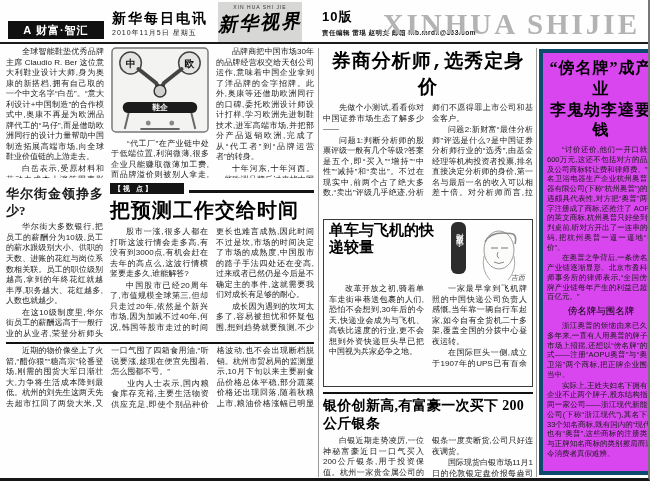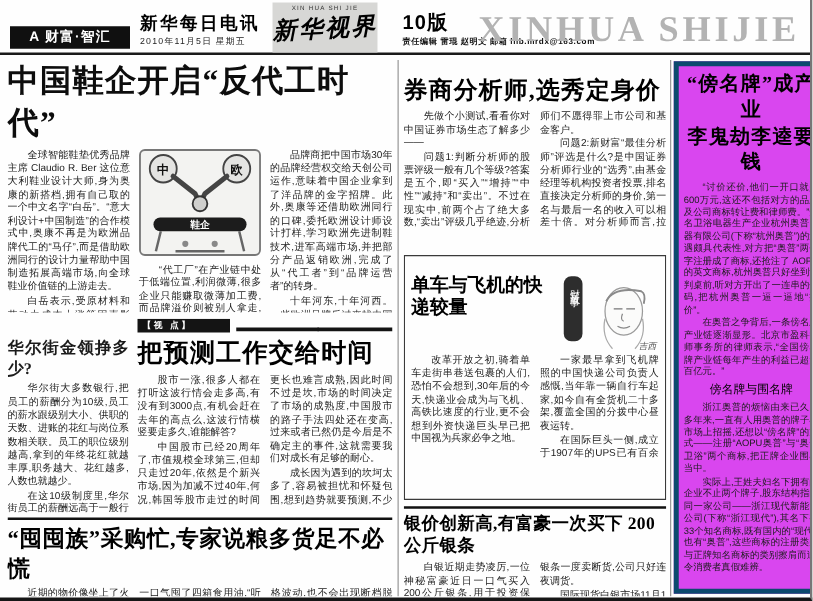--- a/index.html
+++ b/index.html
@@ -7,53 +7,53 @@
         border-right:2px solid #777;border-bottom:3px solid #161616;box-sizing:border-box;}
   
   .hdr{position:absolute;left:0;top:0;width:100%;height:44px;border-bottom:2px solid #1a1a1a;box-sizing:border-box;}
   .section-box{position:absolute;left:8px;top:21px;width:96px;height:18px;background:#101010;color:#fff;
                font-weight:bold;font-size:11px;text-align:center;line-height:18px;letter-spacing:1px;}
   .paper-name{position:absolute;left:112px;top:10px;font-size:14px;font-weight:900;letter-spacing:2px;font-family:"Liberation Serif",serif;}
   .paper-date{position:absolute;left:112px;top:28px;font-size:7px;color:#222;letter-spacing:1px;}
   .logo{position:absolute;left:218px;top:2px;width:84px;height:40px;background:#d7d7d5;text-align:center;overflow:hidden;}
   .logo .caps{font-size:5px;letter-spacing:1px;color:#333;display:block;margin-top:2px;}
   .logo .cn{font-family:"Liberation Serif",serif;font-weight:900;font-style:italic;font-size:19px;letter-spacing:2px;display:block;transform:rotate(-3deg);}
-  .page-no{position:absolute;left:322px;top:8px;font-size:16px;font-weight:900;letter-spacing:1px;}
+  .page-no{position:absolute;left:322px;top:8px;font-size:13px;font-weight:900;letter-spacing:1px;}
   .editors{position:absolute;left:322px;top:29px;font-size:6.5px;color:#111;font-weight:bold;letter-spacing:.5px;}
   .masthead-en{position:absolute;right:8px;top:8px;font-family:"Liberation Serif",serif;font-weight:bold;
                font-size:29px;color:#b3b3b3;letter-spacing:3px;text-align:right;}
   
   .vdiv{position:absolute;top:48px;height:429px;width:1px;background:#9a9a9a;}
   .grp-left{position:absolute;left:6px;top:47px;width:308px;height:430px;overflow:hidden;}
   .grp-mid{position:absolute;left:323px;top:47px;width:210px;height:430px;overflow:hidden;}
   .grp-right{position:absolute;left:539px;top:49px;width:124px;height:426px;box-sizing:border-box;
              border:4px solid #0c4a6e;padding:3px 4px;overflow:hidden;background:#d946ef;}
   
   .body-txt{font-size:8px;line-height:1.32;text-align:justify;color:#1b1b1b;}
   .body-txt p{margin:0 0 1px;text-indent:2em;}
   
   .main-hl{font-family:"Liberation Serif",serif;font-size:25px;font-weight:900;letter-spacing:1px;margin:1px 0 5px;color:#0d0d0d;}
   .main-cols{display:flex;gap:7px;height:131px;overflow:hidden;}
   .main-cols .col{flex:1;}
   .illu{width:100%;height:86px;margin-bottom:2px;}
   .row2{display:flex;gap:7px;height:155px;overflow:hidden;margin-top:5px;}
   .ws{width:97px;flex:none;}
-  .ws-hl{font-family:"Liberation Serif",serif;font-size:13px;font-weight:900;margin:14px 0 3px;}
+  .ws-hl{font-family:"Liberation Serif",serif;font-size:13px;font-weight:900;margin:2px 0 3px;}
   .fc{flex:1;min-width:0;}
   .fc-tag{height:11px;background:#141414;color:#fff;font-size:7px;line-height:11px;padding-left:4px;
           letter-spacing:2px;font-weight:bold;width:70px;box-shadow:75px 3px 0 -4px #141414,140px 3px 0 -4px #141414;}
   .fc-hl{font-family:"Liberation Serif",serif;font-size:20px;font-weight:900;letter-spacing:1px;margin:3px 0 3px;}
   .fc-body{columns:2;column-gap:8px;height:108px;overflow:hidden;}
   .hoard{border-top:2px solid #111;margin-top:4px;padding-top:2px;}
   .hoard-hl{font-family:"Liberation Serif",serif;font-size:18px;font-weight:900;letter-spacing:.5px;margin:1px 0 3px;}
   .hoard-body{columns:3;column-gap:8px;height:66px;overflow:hidden;}
   
-  .an-hl{font-family:Liberation Serif, serif;font-size:19px;font-weight:900;letter-spacing:1px;margin:12px 0 3px;}
+  .an-hl{font-family:Liberation Mono, monospace;font-size:19px;font-weight:900;letter-spacing:1px;margin:1px 0 3px;text-align:center;}
   .an-body{columns:2;column-gap:8px;height:110px;overflow:hidden;}
-  .express{position:relative;border:1px solid #3a3a3a;margin-top:6px;padding:16px 5px;height:162px;overflow:hidden;box-sizing:content-box;}
+  .express{position:relative;border:1px solid #3a3a3a;margin-top:6px;padding:2px 5px;height:162px;overflow:hidden;box-sizing:content-box;}
   .ex-top{position:relative;height:62px;}
   .ex-hl{font-family:"Liberation Serif",serif;font-size:15px;font-weight:900;width:118px;line-height:1.15;display:inline-block;}
   .ex-badge{position:absolute;left:122px;top:0;writing-mode:vertical-rl;background:#2d2d2d;color:#fff;font-size:8px;
             letter-spacing:2px;padding:4px 2px;border-radius:6px;height:44px;}
   .ex-portrait{position:absolute;right:0;top:0;}
   .ex-lead{font-weight:bold;font-size:8px;margin:0 0 1px;width:130px;}
   .ex-body{columns:2;column-gap:8px;height:94px;overflow:hidden;}
   .silver{border-top:2px solid #111;margin-top:5px;padding-top:3px;}
   .sv-hl{font-family:"Liberation Serif",serif;font-size:14px;font-weight:900;margin:0 0 3px;letter-spacing:.3px;}
   .sv-body{columns:2;column-gap:8px;height:84px;overflow:hidden;}
@@ -79,21 +79,20 @@
     <div class="page-no">10版</div>
     <div class="editors">责任编辑 雷琨 赵明文  邮箱 lnb.mrdx@163.com</div>
     <div class="masthead-en">XINHUA SHIJIE</div>
   </div>
 
   <div class="vdiv" style="left:318px"></div>
   <div class="vdiv" style="left:536px"></div>
 
   <div class="grp-left">
 
-    <div class="main-hl">中国鞋企开启“反代工时代”</div>
 
     <div class="main-cols body-txt">
       <div class="col">
           <p>全球智能鞋垫优秀品牌主席 Claudio R. Ber 这位意大利鞋业设计大师,身为奥康的新搭档,拥有自己取的一个中文名字“白岳”。“意大利设计+中国制造”的合作模式中,奥康不再是为欧洲品牌代工的“马仔”,而是借助欧洲同行的设计力量帮助中国制造拓展高端市场,向全球鞋业价值链的上游走去。</p>
           <p>白岳表示,受原材料和劳动力成本上涨等因素影响,中国鞋企正在加速转型升级,越来越多的中国鞋企已不再甘居代工角色,通过与国际企业合作研发、联合设计,把品牌经营权握在自己手里。在中国企业看来,给国际品牌代工的时代正渐行渐远,这是一次从“制造”到“创造”的跨越。</p>
         </div>
       <div class="col">
         <svg class="illu" viewBox="0 0 100 86" preserveAspectRatio="none">
           <rect x="1" y="1" width="98" height="84" rx="4" fill="#f3f3f1" stroke="#777" stroke-width="1.5"></rect>
           <circle cx="20" cy="16" r="11" fill="#e4e4e2" stroke="#444" stroke-width="1.5"></circle>
@@ -136,21 +135,20 @@
               <p>股市一涨,很多人都在打听这波行情会走多高,有没有到3000点,有机会赶在去年的高点么,这波行情横竖要走多久,谁能解答?</p>
               <p>中国股市已经20周年了,市值规模全球第三,但却只走过20年,依然是个新兴市场,因为加减不过40年,何况,韩国等股市走过的时间更长也难言成熟,因此时间不过是坎,市场的时间决定了市场的成熟度,中国股市的路子手法四处还在变高,过来或者已然仍是今后是不确定主的事件,这就需要我们对成长有足够的耐心。</p>
               <p>成长因为遇到的坎坷太多了,容易被担忧和怀疑包围,想到趋势就要预测,不少人希望判断出底在哪里、顶在哪里,但市场用事实一次次提醒人们,预测常常是徒劳的。把预测工作交给时间,做好仓位与风险管理,比猜测点位更重要,投资者真正能把握的,是自己的耐心和纪律。</p>
             </div>
 
         </div>
       </div>
     </div>
 
     <div class="hoard">
-      <div class="hoard-hl">“囤囤族”采购忙,专家说粮多货足不必慌</div>
       <div class="hoard-body body-txt">
           <p>近期的物价像坐上了火箭,“醋你狠”“糖高宗”轮番登场,刚需的囤货大军日渐壮大,力争将生活成本降到最低。杭州的刘先生这两天先去超市扛回了两袋大米,又一口气囤了四箱食用油,“听说要涨,趁现在便宜先囤着,怎么囤都不亏。”</p>
           <p>业内人士表示,国内粮食库存充裕,主要生活物资供应充足,即使个别品种价格波动,也不会出现断档脱销。杭州市贸易局的监测显示,10月下旬以来主要副食品价格总体平稳,部分蔬菜价格还出现回落,随着秋粮上市,粮油价格涨幅已明显趋缓,达到了3%,没必要囤上17%的储备粮。</p>
         </div>
     </div>
   </div>
 
   <div class="grp-mid">
 
     <div>

